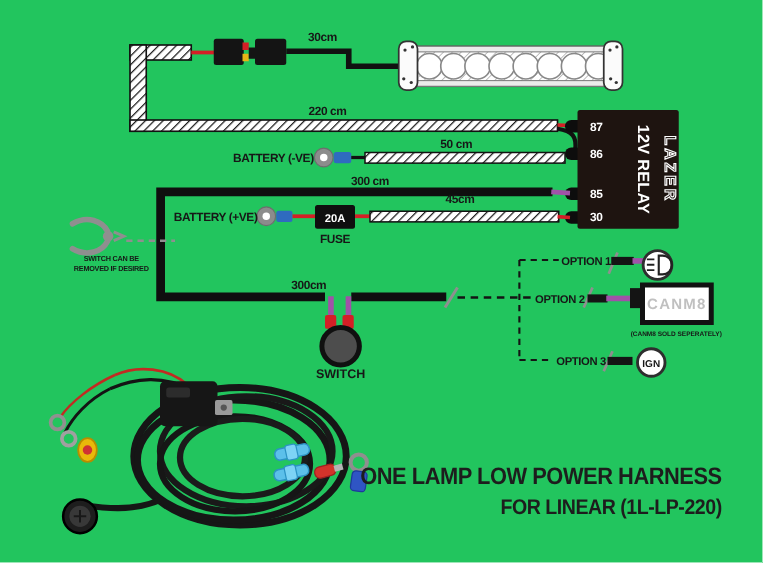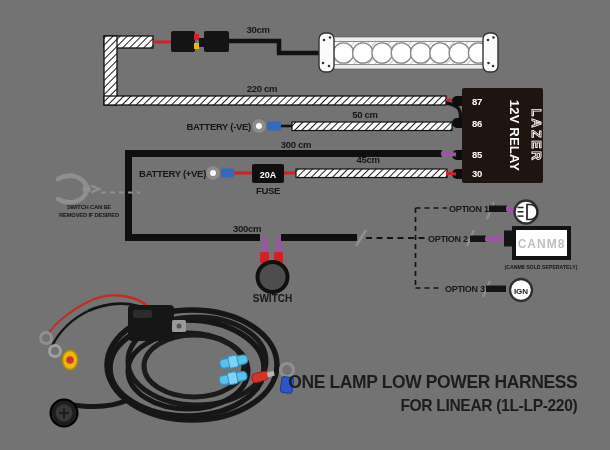--- a/index.html
+++ b/index.html
@@ -1,16 +1,16 @@
 <!DOCTYPE html>
 <html><head>
 <meta charset="utf-8">
 <style>
   html,body{margin:0;padding:0;background:#fff;}
-  #stage{position:relative;width:610px;height:450px;background:#737373;overflow:hidden;
+  #stage{position:relative;width:610px;height:450px;background:#22c55e;overflow:hidden;
          font-family:"Liberation Sans",sans-serif;}
   svg{position:absolute;left:0;top:0;}
   svg text{font-family:"Liberation Sans",sans-serif;font-weight:bold;fill:#171717;}
   .lbl{font-size:9.5px;letter-spacing:-0.3px;}
   .lbl-sm{font-size:5.8px;letter-spacing:-0.2px;}
   .lbl-opt{font-size:9px;letter-spacing:-0.3px;}
   .lbl-white{fill:#fff;}
   #title-block{position:absolute;right:33px;top:371px;text-align:right;color:#1d1d1d;
                transform:scaleX(0.92);transform-origin:right center;}
   #title-line1{font-size:19px;font-weight:bold;letter-spacing:-0.4px;white-space:nowrap;}

